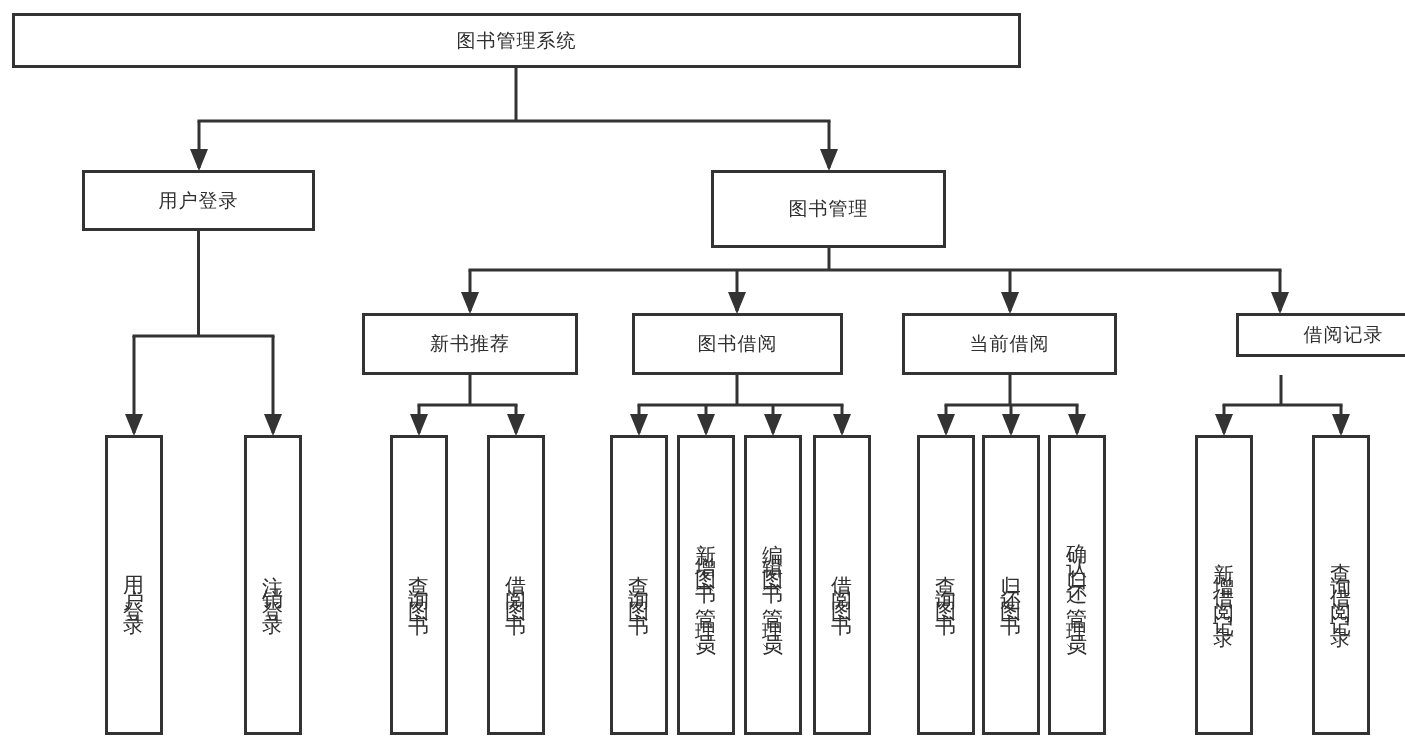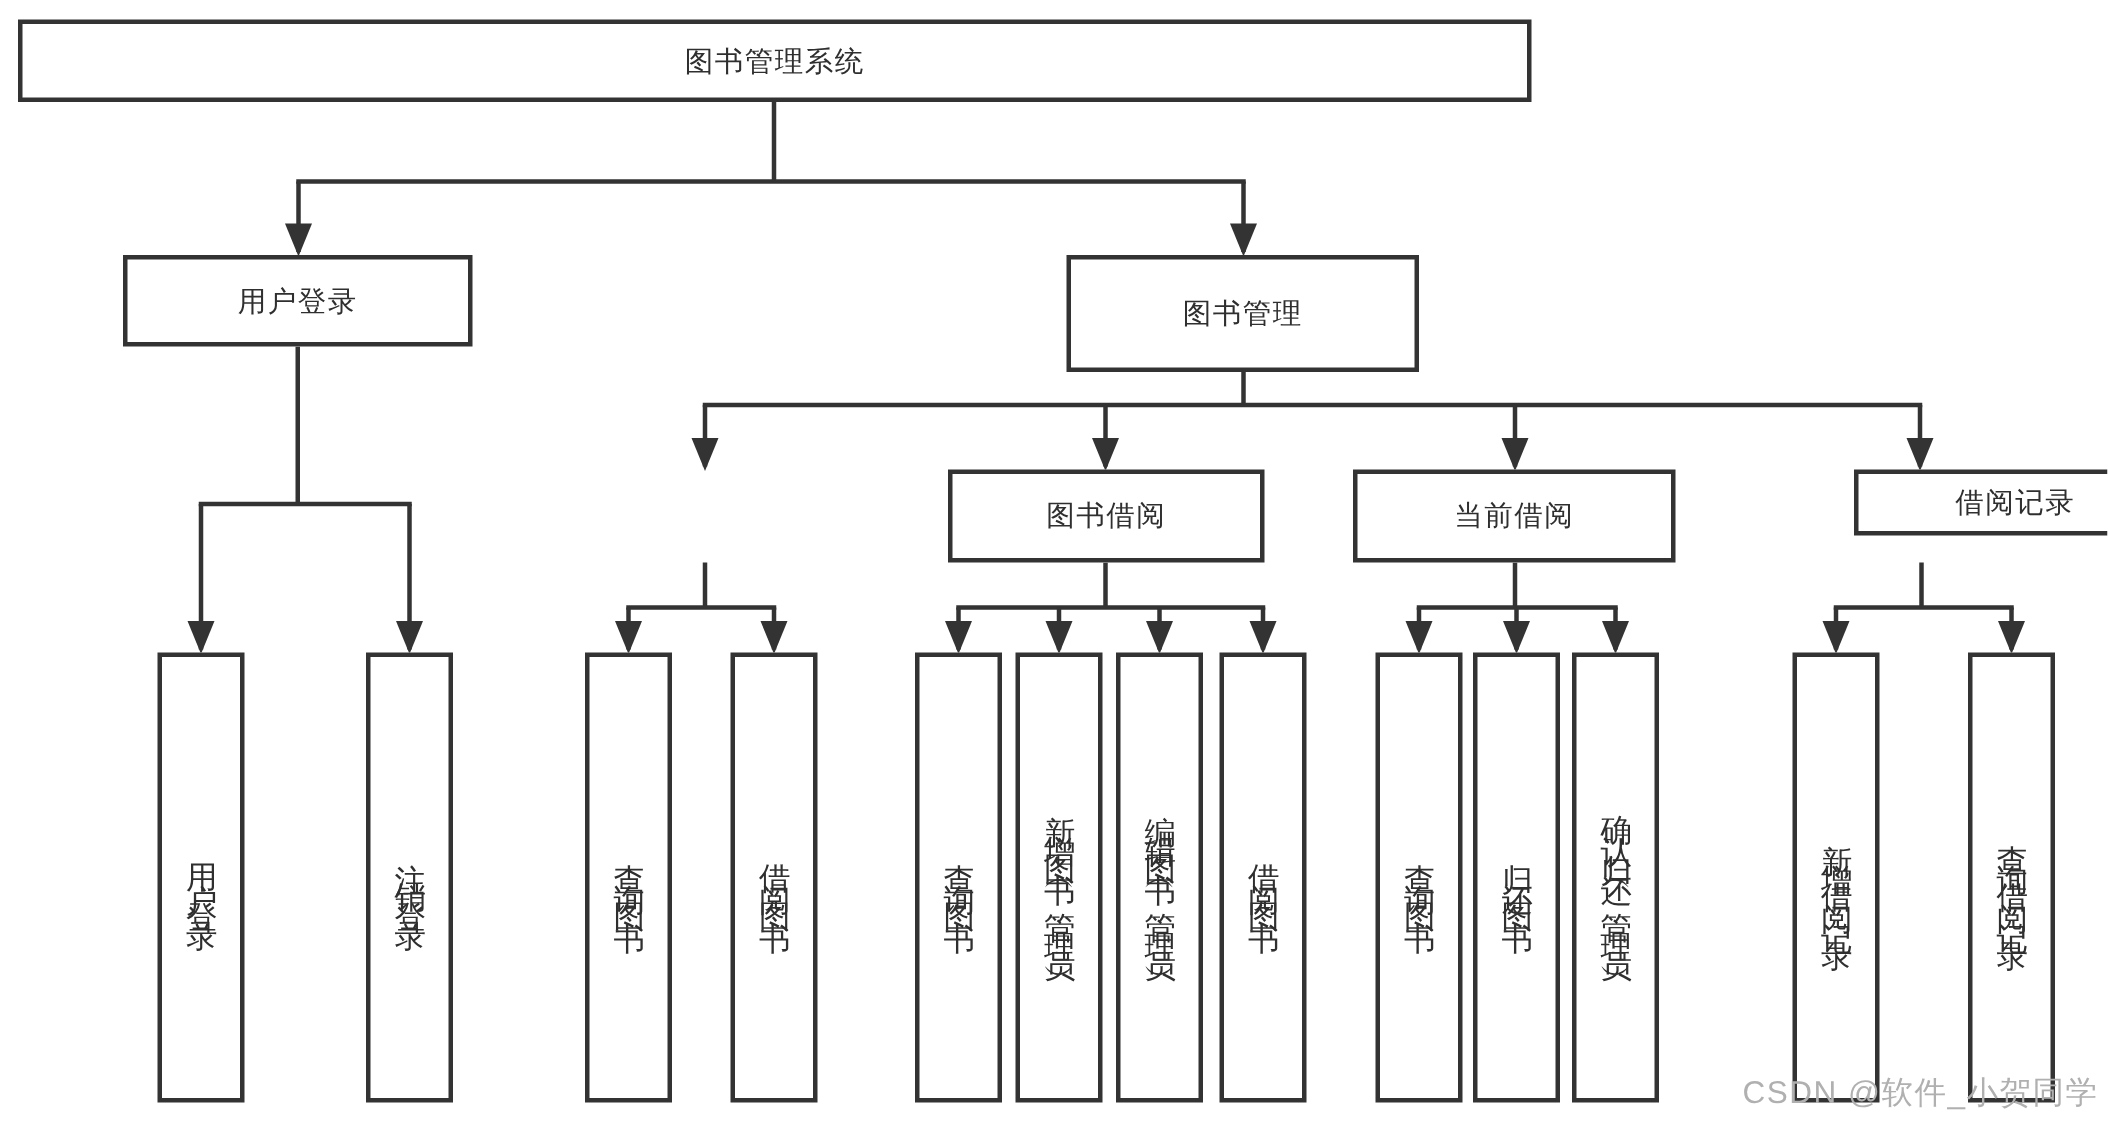--- a/index.html
+++ b/index.html
@@ -111,20 +111,21 @@
       <polygon points="1215,414 1233,414 1224,436"></polygon>
       <polygon points="1332,414 1350,414 1341,436"></polygon>
     </g>
   </svg>
 
   <div class="box hbox root" style="left:12px;top:13px;width:1009px;height:55px">图书管理系统</div>
 
   <div class="box hbox" style="left:82px;top:170px;width:233px;height:61px">用户登录</div>
   <div class="box hbox" style="left:711px;top:170px;width:235px;height:78px">图书管理</div>
 
+  <div class="box hbox" style="left:362px;top:313px;width:216px;height:62px">新书推荐</div>
   <div class="box hbox" style="left:902px;top:313px;width:215px;height:62px">当前借阅</div>
   <div class="box hbox" style="left:632px;top:313px;width:211px;height:62px">图书借阅</div>
   <div class="box hbox" style="left:1236px;top:313px;width:215px;height:44px">借阅记录</div>
 
   <div class="box vbox" style="left:105px;top:435px">
     <span class="vtext">用户登录</span>
   </div>
   <div class="box vbox" style="left:244px;top:435px">
     <span class="vtext">注销登录</span>
   </div>
@@ -159,14 +160,13 @@
     <span class="vtext">确认归还（管理员）</span>
   </div>
 
   <div class="box vbox" style="left:1195px;top:435px">
     <span class="vtext">新增借阅记录</span>
   </div>
   <div class="box vbox" style="left:1312px;top:435px">
     <span class="vtext">查询借阅记录</span>
   </div>
 
-  <div id="watermark">CSDN @软件_小贺同学</div>
 </div>
 
 </body></html>

